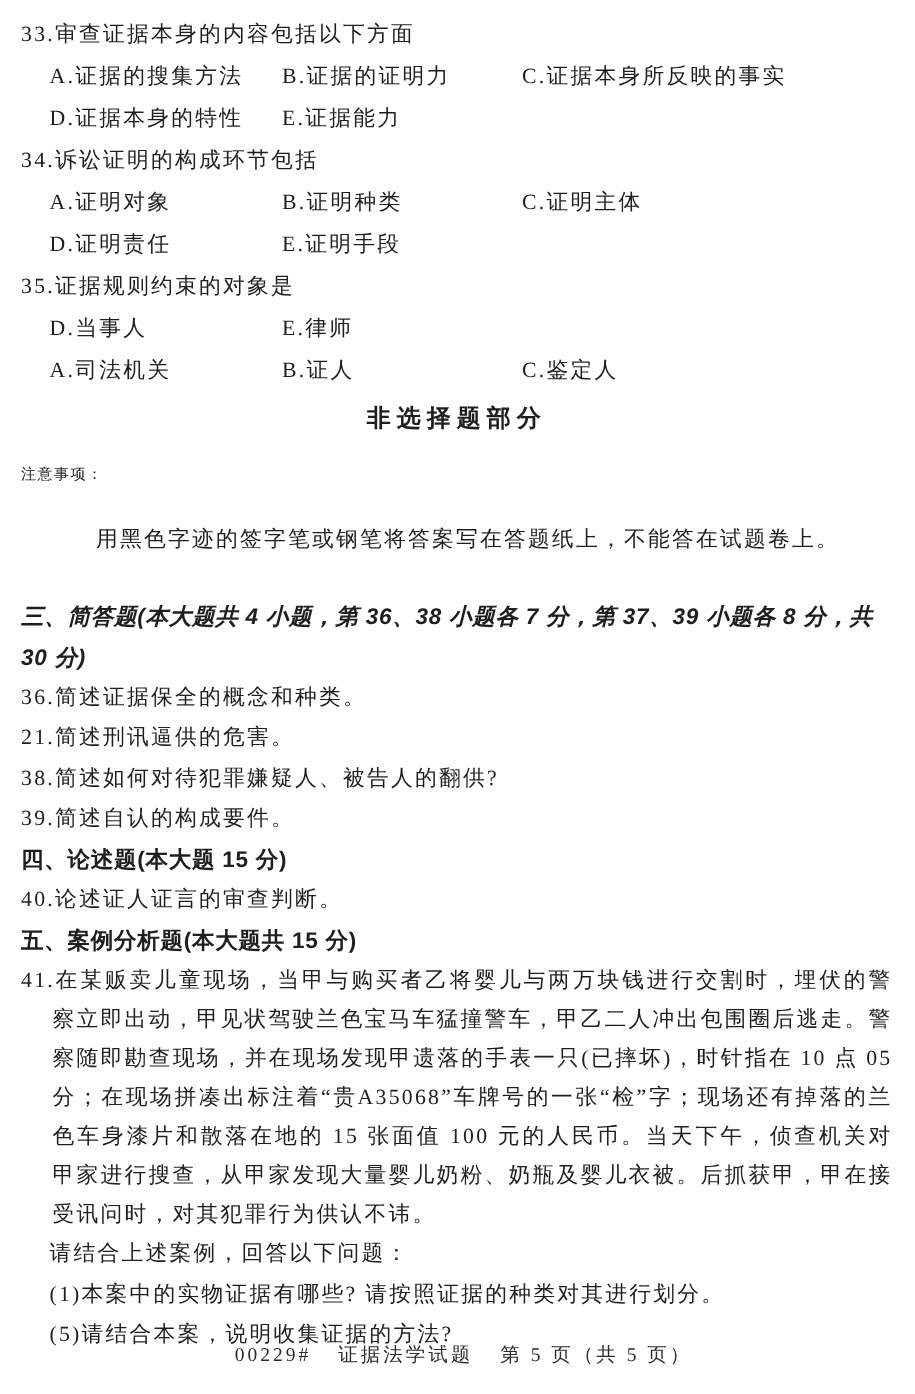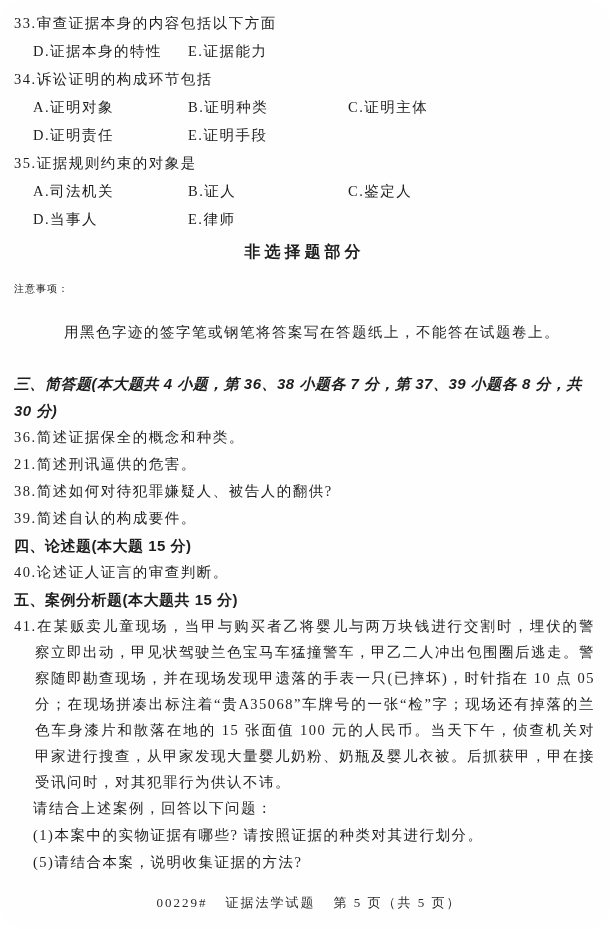--- a/index.html
+++ b/index.html
@@ -49,20 +49,25 @@
 <body>
 
 <div class="page">
 
   <div>
 
     <div class="stem">
       <span>33.</span><span>审查证据本身的内容包括以下方面</span>
     </div>
     <div class="opt-row">
+      <span class="c1">A.证据的搜集方法</span>
+      <span class="c2">B.证据的证明力</span>
+      <span class="c3">C.证据本身所反映的事实</span>
+    </div>
+    <div class="opt-row">
       <span class="c1">D.证据本身的特性</span>
       <span class="c2">E.证据能力</span>
       <span class="c3"></span>
     </div>
 
     <div class="stem">
       <span>34.</span><span>诉讼证明的构成环节包括</span>
     </div>
     <div class="opt-row">
       <span class="c1">A.证明对象</span>
@@ -72,28 +77,28 @@
     <div class="opt-row">
       <span class="c1">D.证明责任</span>
       <span class="c2">E.证明手段</span>
       <span class="c3"></span>
     </div>
 
     <div class="stem">
       <span>35.</span><span>证据规则约束的对象是</span>
     </div>
     <div class="opt-row">
+      <span class="c1">D.当事人</span>
+      <span class="c2">E.律师</span>
+      <span class="c3"></span>
+    </div>
+    <div class="opt-row">
       <span class="c1">A.司法机关</span>
       <span class="c2">B.证人</span>
       <span class="c3">C.鉴定人</span>
-    </div>
-    <div class="opt-row">
-      <span class="c1">D.当事人</span>
-      <span class="c2">E.律师</span>
-      <span class="c3"></span>
     </div>
   </div>
 
   <h1 class="section-title">非选择题部分</h1>
 
   <div class="notice-label">注意事项：</div>
   <p class="notice-text">用黑色字迹的签字笔或钢笔将答案写在答题纸上，不能答在试题卷上。</p>
 
   <h2 class="sec-heading gap-top">三、简答题(本大题共 4 小题，第 36、38 小题各 7 分，第 37、39 小题各 8 分，共 30 分)</h2>
   <p class="item">36.简述证据保全的概念和种类。</p>

